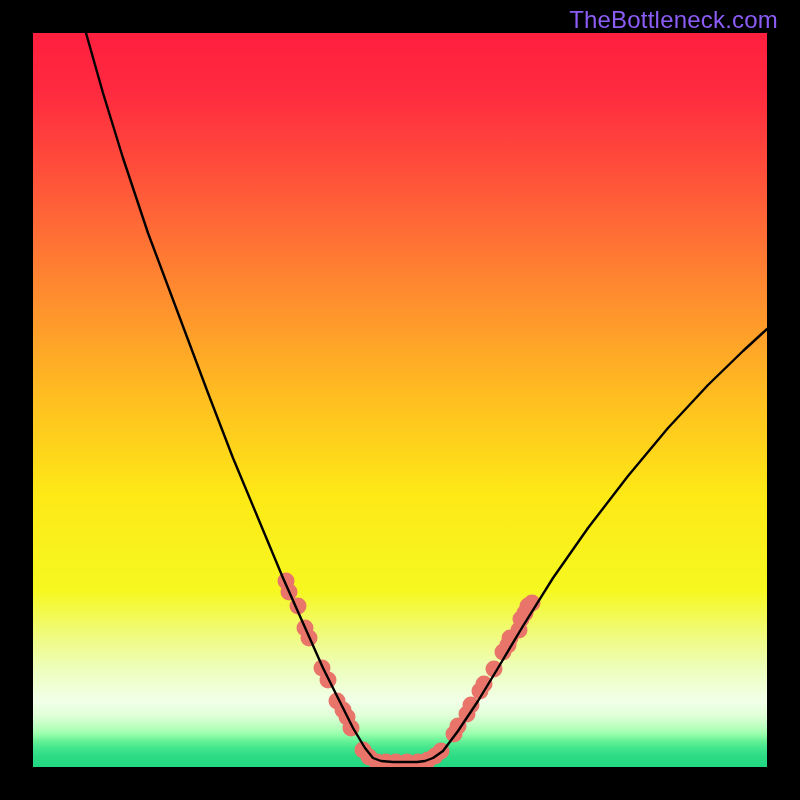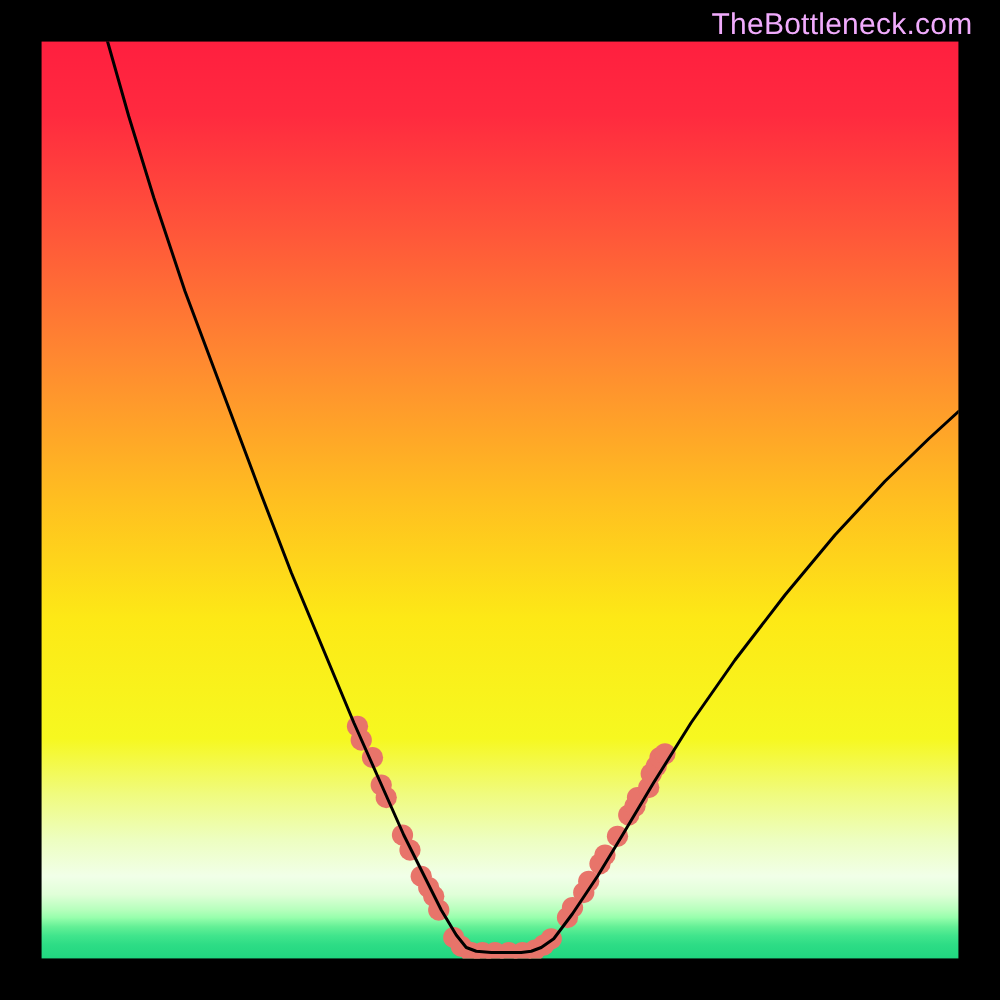--- a/index.html
+++ b/index.html
@@ -26,21 +26,21 @@
     height: 734px;
     overflow: hidden;
   }
   .watermark {
     position: absolute;
     top: 6px;
     right: 22px;
     font-family: Arial, Helvetica, sans-serif;
     font-size: 24px;
     font-weight: 500;
-    color: #f0abfc;
+    color: #8b5cf6;
     letter-spacing: 0.2px;
   }
   svg {
     display: block;
   }
 </style>
 </head>
 <body>
 
 <div class="frame">

